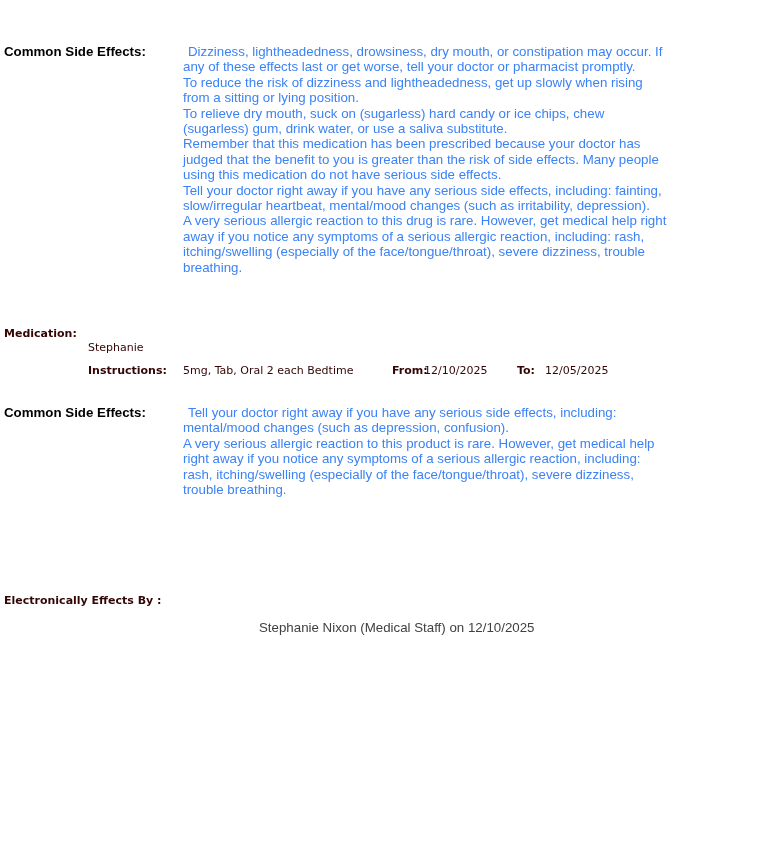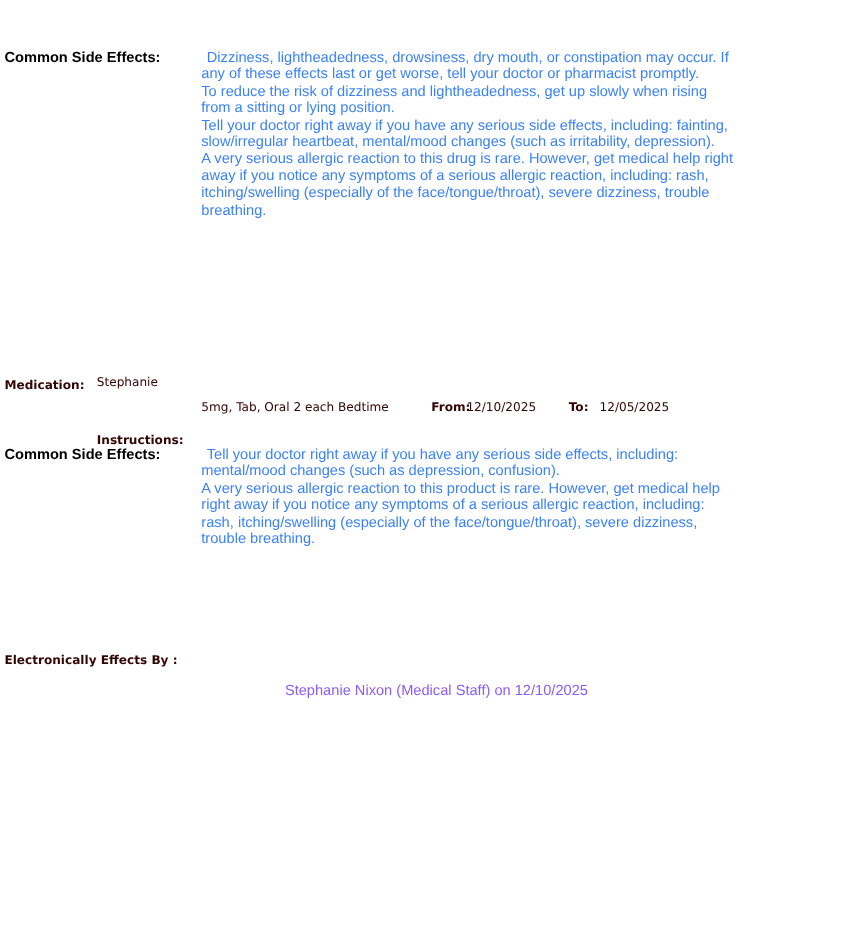--- a/index.html
+++ b/index.html
@@ -37,42 +37,44 @@
   .abs { position: absolute; white-space: nowrap; }
   .maroon {
     font-family: "DejaVu Sans", sans-serif;
     font-size: 11px;
     color: #330505;
   }
   .bold { font-weight: bold; }
   .sig-text {
     font-family: "Liberation Sans", sans-serif;
     font-size: 13.3px;
-    color: #8b5cf6;
+    color: #404040;
   }
 </style>
 </head>
 <body>
 
 <div class="page">
 
   <div class="section-row" style="top:44px;">
     <div class="section-label">Common Side Effects:</div>
     <div class="section-text">
         <p>Dizziness, lightheadedness, drowsiness, dry mouth, or constipation may occur. If any of these effects last or get worse, tell your doctor or pharmacist promptly.</p>
         <p>To reduce the risk of dizziness and lightheadedness, get up slowly when rising from a sitting or lying position.</p>
+        <p>To relieve dry mouth, suck on (sugarless) hard candy or ice chips, chew (sugarless) gum, drink water, or use a saliva substitute.</p>
+        <p>Remember that this medication has been prescribed because your doctor has judged that the benefit to you is greater than the risk of side effects. Many people using this medication do not have serious side effects.</p>
         <p>Tell your doctor right away if you have any serious side effects, including: fainting, slow/irregular heartbeat, mental/mood changes (such as irritability, depression).</p>
         <p>A very serious allergic reaction to this drug is rare. However, get medical help right away if you notice any symptoms of a serious allergic reaction, including: rash, itching/swelling (especially of the face/tongue/throat), severe dizziness, trouble breathing.</p>
       </div>
   </div>
 
-  <div class="abs maroon bold" style="left:4px; top:344px;text-align:right;">Medication:</div>
+  <div class="abs maroon bold" style="left:4px; top:327px;text-align:right;">Medication:</div>
   <div class="abs maroon" style="left:88px; top:341px;">Stephanie</div>
 
-  <div class="abs maroon bold" style="left:88px; top:364px;margin-top:30px;">Instructions:</div>
+  <div class="abs maroon bold" style="left:88px; top:364px;">Instructions:</div>
   <div class="abs maroon" style="left:183px; top:364px;">5mg, Tab, Oral 2 each Bedtime</div>
   <div class="abs maroon bold" style="left:392px; top:364px;">From:</div>
   <div class="abs maroon" style="left:424px; top:364px;">12/10/2025</div>
   <div class="abs maroon bold" style="left:517px; top:364px;">To:</div>
   <div class="abs maroon" style="left:545px; top:364px;">12/05/2025</div>
 
   <div class="section-row" style="top:405px;">
     <div class="section-label">Common Side Effects:</div>
     <div class="section-text">
         <p>Tell your doctor right away if you have any serious side effects, including: mental/mood changes (such as depression, confusion).</p>

